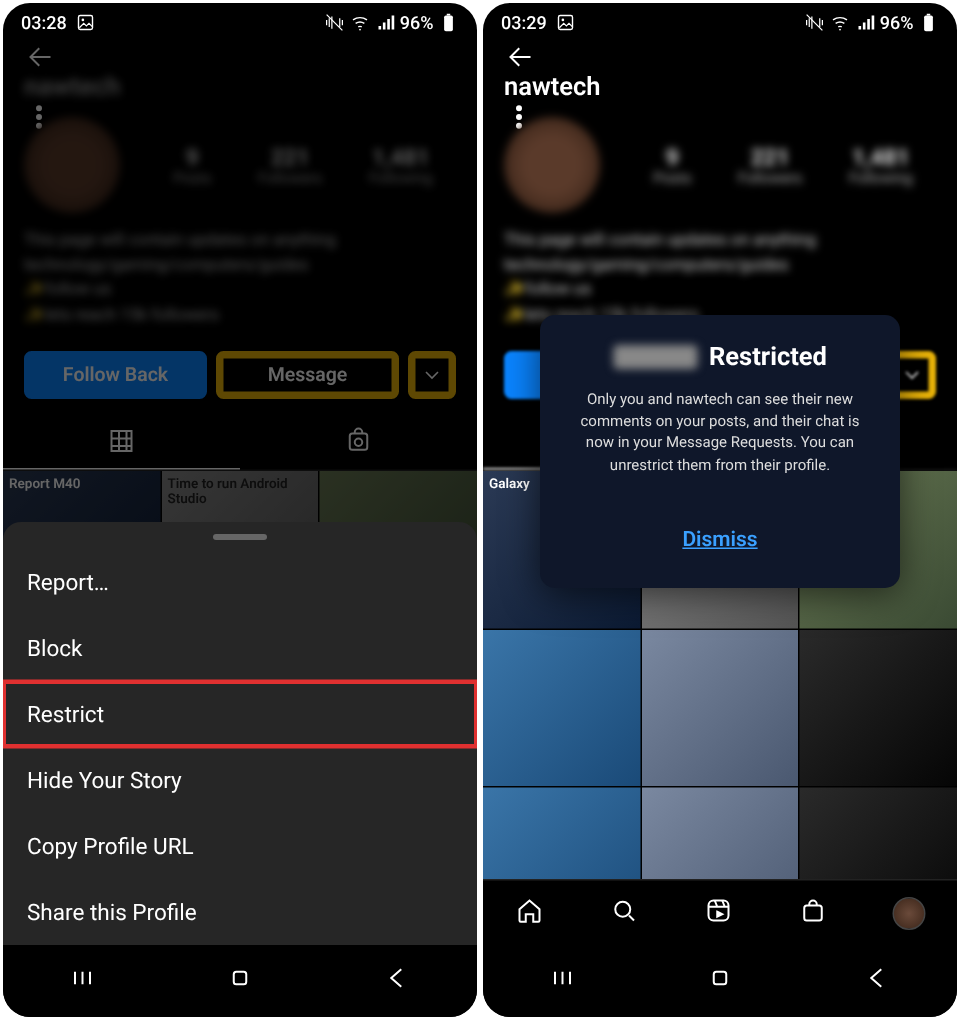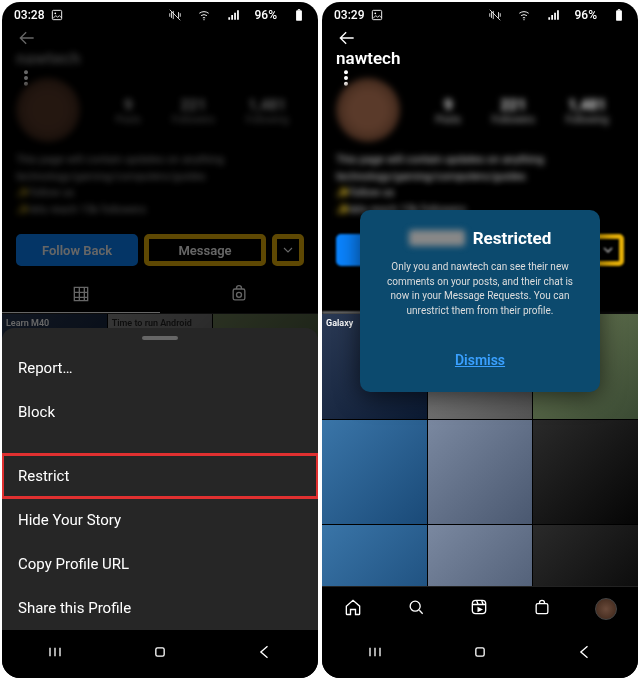--- a/index.html
+++ b/index.html
@@ -1,21 +1,21 @@
 <!DOCTYPE html>
 <html><head>
 <meta charset="utf-8">
 <style>
   * { margin: 0; padding: 0; box-sizing: border-box; font-family: -apple-system, BlinkMacSystemFont, "Segoe UI", Roboto, Helvetica, Arial, sans-serif; }
   body { background: #fff; width: 640px; height: 680px; overflow: hidden; }
   .devices { display: flex; gap: 4px; padding: 2px; }
   .phone { position: relative; width: 316px; height: 676px; background: #000; border-radius: 18px; overflow: hidden; color: #fff; }
   .statusbar { display: flex; justify-content: space-between; align-items: center; height: 26px; padding: 0 12px; font-size: 12px; font-weight: 500; }
   .statusbar .left { display: flex; align-items: flex-start; gap: 6px; }
-  .statusbar .right { display: flex; align-items: center; gap: 15px; }
+  .statusbar .right { display: flex; align-items: center; gap: 3px; }
   .statusbar svg { width: 14px; height: 14px; fill: #fff; }
   .header { display: flex; align-items: flex-start; height: 44px; padding: 0 10px; flex-direction: column; }
   .header .back { width: 30px; display: flex; justify-content: center; }
   .header .title { flex: 1; font-size: 17px; font-weight: 600; padding-left: 4px; }
   .header .title.blurred { filter: blur(3px); color: #999; }
   .header .menu-dots { width: 28px; display: flex; justify-content: center; }
   .profile-area { padding: 6px 14px; filter: blur(3px); }
   .profile-row { display: flex; align-items: center; gap: 20px; }
   .avatar { width: 64px; height: 64px; border-radius: 50%; background: radial-gradient(circle, #5a3a2a 40%, #3a2418 80%); }
   .stats { flex: 1; display: flex; justify-content: space-around; }
@@ -36,25 +36,25 @@
   .cell.c1 { background: linear-gradient(135deg,#2b3a55,#0b1a33); }
   .cell.c2 { background: linear-gradient(135deg,#888,#555); }
   .cell.c3 { background: linear-gradient(135deg,#6a7a55,#3a4a33); }
   .cell.c4 { background: linear-gradient(135deg,#3a75a8,#1a4a78); }
   .cell.c5 { background: linear-gradient(135deg,#7a88a0,#4a5870); }
   .cell.c6 { background: linear-gradient(135deg,#2a2a2a,#050505); }
   .cell .txt { position:absolute; top:4px; left:4px; font-size:9px; font-weight:600; }
   .sheet { position: absolute; left: 0; right: 0; bottom: 44px; background: #262626; border-top-left-radius: 12px; border-top-right-radius: 12px; padding: 8px 0 4px; }
   .handle { width: 36px; height: 4px; background: #666; border-radius: 2px; margin: 0 auto 6px; }
   .menu-item { padding: 13px 16px; font-size: 15px; color: #fff; }
-  .menu-item.highlight { outline: 3px solid #e03030; outline-offset: -2px; margin-top: 20px; }
+  .menu-item.highlight { outline: 3px solid #e03030; outline-offset: -2px; }
   .backdrop-dim { position: absolute; inset: 26px 0 58px 0; background: rgba(0,0,0,0.6); filter: blur(0); }
   .navbar { position: absolute; left: 0; right: 0; bottom: 0; height: 48px; display: flex; align-items: center; justify-content: space-around; background: #000; }
   .navbar-ig { position: absolute; left: 0; right: 0; bottom: 48px; height: 44px; display: flex; align-items: center; justify-content: space-around; background: #000; border-top: 1px solid #222; }
-  .modal { position: absolute; top: 208px; left: 50%; transform: translateX(-50%); width: 240px; background: #0c4a6e; border-radius: 10px; padding: 18px 18px 14px; text-align: center; box-shadow: 0 4px 24px rgba(0,0,0,0.6); }
+  .modal { position: absolute; top: 208px; left: 50%; transform: translateX(-50%); width: 240px; background: #0f172a; border-radius: 10px; padding: 18px 18px 14px; text-align: center; box-shadow: 0 4px 24px rgba(0,0,0,0.6); }
   .modal-title-row { display:flex; align-items:center; justify-content:center; gap:8px; margin-bottom:12px;}
   .modal-title-blur { width:56px; height:16px; background:#888; filter: blur(3px); border-radius:3px; }
   .modal-title { font-size: 17px; font-weight: 700; }
   .modal-body { font-size: 10px; line-height: 1.45; color: #ddd; margin-bottom: 24px; }
   .modal-btn { display: block; padding: 10px 0; font-size: 14px; font-weight: 600; text-decoration: underline; }
   .modal-btn.primary { color: #3aa0ff; }
   .modal-btn.secondary { color: #eee; }
   svg.ic { width: 20px; height: 20px; fill: none; stroke: #fff; stroke-width: 1.6; }
   svg.ic.sm { width: 16px; height: 16px; }
   .avatar-nav { width: 22px; height: 22px; border-radius: 50%; background: radial-gradient(circle,#6a4a3a,#3a2418); border:1px solid #444; }
@@ -156,21 +156,21 @@
           <svg class="ic" viewBox="0 0 24 24">
             <rect x="5" y="6" width="14" height="13" rx="2"></rect>
             <circle cx="12" cy="13" r="3"></circle>
             <path d="M9 6V5a3 3 0 0 1 6 0v1"></path>
           </svg>
         </div>
     </div>
 
     <div class="grid">
       <div class="cell c1">
-          <span class="txt">Learn M40</span>
+          <span class="txt">Report M40</span>
         </div>
       <div class="cell c2">
           <span class="txt" style="color:#222">Time to run Android Studio</span>
         </div>
       <div class="cell c3"></div>
     </div>
 
     <div class="backdrop-dim"></div>
 
     <div class="sheet">

